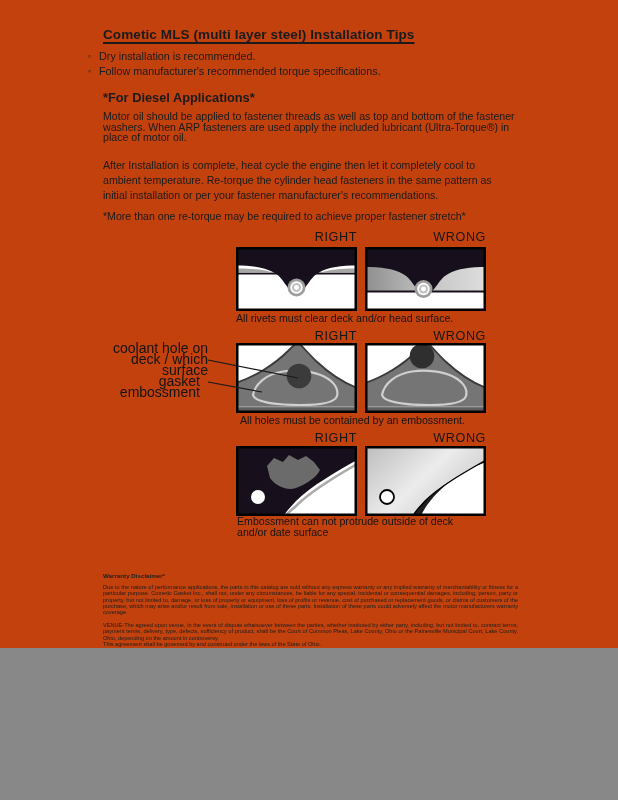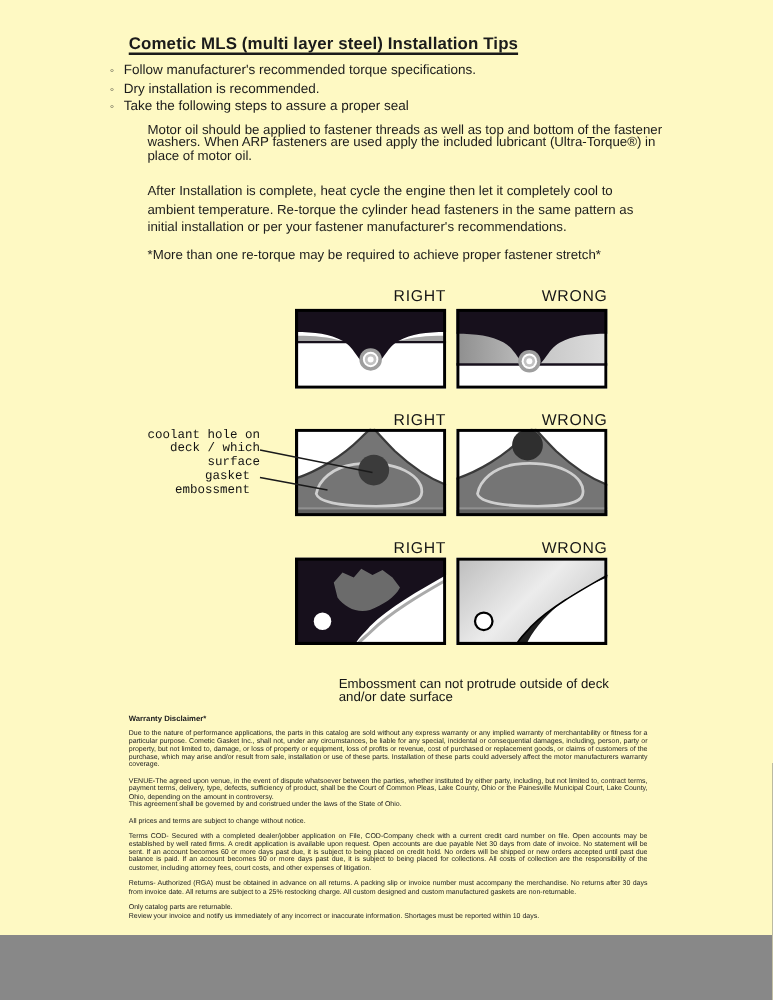--- a/index.html
+++ b/index.html
@@ -1,76 +1,76 @@
 <!DOCTYPE html>
 <html><head>
 <meta charset="utf-8">
 <style>
   * { margin:0; padding:0; box-sizing:border-box; }
   html,body { background:#888; }
   body { font-family:"Liberation Sans","DejaVu Sans",sans-serif; }
   .page {
-    position:relative; width:618px; height:748px; margin:0 auto;
-    background:#fef9c3; color:#1b1b1b; overflow:hidden;
+    position:relative; width:618px; height:648px; margin:0 auto;
+    background:#c2410c; color:#1b1b1b; overflow:hidden;
   }
   
   .intro { position:absolute; left:88px; top:20px; width:432px; }
   .title {
     margin-left:15px; font-size:13.5px; font-weight:bold; letter-spacing:0.1px;
     text-decoration:underline; text-decoration-thickness:1.5px; text-underline-offset:3px;
     margin-top:7px; margin-bottom:7px;
   }
   .tips { list-style:none; }
   .tip, .subtip { font-size:10.8px; line-height:14.6px; position:relative; }
   .tip { padding-left:11px; }
   .tip::before { content:"\25E6"; position:absolute; left:0; top:0; font-size:9px; }
   .subtip { margin-left:30px; padding-left:9px; }
   .subtip::before { content:"\2022"; position:absolute; left:0; top:0; font-size:10px; }
   .diesel-heading { margin-left:15px; margin-top:12px; font-size:12.8px; font-weight:bold; }
-  .para { margin-left:30px; font-size:10.6px; }
+  .para { margin-left:15px; font-size:10.6px; }
   .p1 { margin-top:6px; line-height:10.4px; width:412px; }
   .p2 { margin-top:16px; line-height:14.6px; width:412px; }
   .p3 { margin-top:9px; line-height:11px; }
   
   .dg-header { position:absolute; font-size:12.6px; letter-spacing:0.6px; color:#161616; width:121px; text-align:right; }
   .hdr-r { left:236px; }
   .hdr-w { left:365px; }
   .row1-hdr { top:230px; } .row2-hdr { top:329px; } .row3-hdr { top:431px; }
   .dg-box { position:absolute; width:121px; z-index:1; }
   .r1 { top:247px; height:64px; } .r2 { top:343px; height:70px; } .r3 { top:446px; height:70px; }
   .bx-l { left:236px; } .bx-r { left:365px; }
   .dg-box svg { display:block; width:100%; height:100%; }
   .caption { position:absolute; font-size:10.6px; line-height:11px; color:#141414; }
   .cap1 { left:236px; top:313px; }
   .cap2 { left:240px; top:415px; }
-  .cap3 { left:237px; top:542px; width:230px;margin-left:34px; }
-  .anno { position:absolute; font-size:10px; line-height:11px; color:#141414; text-align:right;font-family:Liberation Mono, monospace; }
+  .cap3 { left:237px; top:516px; width:230px; }
+  .anno { position:absolute; font-size:14px; line-height:11px; color:#141414; text-align:right; }
   .anno1 { left:108px; top:343px; width:100px; }
   .anno2 { left:100px; top:376px; width:100px; }
   .leader { position:absolute; left:205px; top:355px; width:112px; height:45px; z-index:5; }
   
   .fineprint { position:absolute; left:103px; top:572px; width:415px; color:#202020; }
   .fp-heading { font-size:6.2px; font-weight:bold; margin-bottom:5px; }
   .fp { font-size:5.6px; line-height:6.35px; text-align:justify; margin-bottom:6.3px; }
   .fp.nojust { text-align:left; }
   .fp.tight { margin-bottom:0; }
   .pagenum { position:absolute; left:360px; top:756px; font-size:10px; letter-spacing:0.4px; color:#222; }
 </style>
 </head>
 <body>
 
 <div class="page">
 
   <div class="intro">
     <div class="title">Cometic MLS (multi layer steel) Installation Tips</div>
     <ul class="tips">
+      <li class="tip">Dry installation is recommended.</li>
       <li class="tip">Follow manufacturer's recommended torque specifications.</li>
-      <li class="tip">Dry installation is recommended.</li>
-      <li class="tip">Take the following steps to assure a proper seal</li>
     </ul>
+    <div class="diesel-heading">*For Diesel Applications*</div>
     <p class="para p1">Motor oil should be applied to fastener threads as well as top and bottom of the fastener washers. When ARP fasteners are used apply the included lubricant (Ultra-Torque®) in place of motor oil.</p>
     <p class="para p2">After Installation is complete, heat cycle the engine then let it completely cool to ambient temperature. Re-torque the cylinder head fasteners in the same pattern as initial installation or per your fastener manufacturer's recommendations.</p>
     <p class="para p3">*More than one re-torque may be required to achieve proper fastener stretch*</p>
   </div>
 
   <div class="dg-header hdr-r row1-hdr">RIGHT</div>
   <div class="dg-header hdr-w row1-hdr">WRONG</div>
 
   <div class="dg-box r1 bx-l">
     <svg viewBox="0 0 121 64">
@@ -99,20 +99,21 @@
       <rect x="0" y="19" width="121" height="25.5" fill="url(#g1)"></rect>
       <line x1="0" y1="44.5" x2="121" y2="44.5" stroke="#17101c" stroke-width="2"></line>
       <path d="M0,0 H121 V20 C105,20 93,21.5 83,27 C72,33 70,47 60.5,47 C51,47 49,33 38,27 C28,21.5 16,20 0,20 Z" fill="#17101c"></path>
       <circle cx="58.5" cy="42" r="9" fill="#9e9e9e"></circle>
       <circle cx="58.5" cy="42" r="6.2" fill="#ffffff"></circle>
       <circle cx="58.5" cy="42" r="4.6" fill="#c2c2c2"></circle>
       <circle cx="58.5" cy="42" r="2.4" fill="#ffffff"></circle>
       <rect x="1.25" y="1.25" width="118.5" height="61.5" fill="none" stroke="#000000" stroke-width="2.5"></rect>
     </svg>
   </div>
+  <div class="caption cap1">All rivets must clear deck and/or head surface.</div>
 
   <div class="dg-header hdr-r row2-hdr">RIGHT</div>
   <div class="dg-header hdr-w row2-hdr">WRONG</div>
 
   <div class="anno anno1">
     <span>coolant hole on</span><br>
     <span>deck / which surface</span>
   </div>
   <div class="anno anno2">gasket embossment</div>
   <svg class="leader" viewBox="0 0 112 45">
@@ -139,20 +140,21 @@
       <path d="M0,70 V40 C18,34 38,22 52,8 C56,4 59,1 61,0 L63,0 C66,3 72,10 80,18 C95,32 108,40 121,45 V70 Z" fill="#757575"></path>
       <path d="M0,40 C18,34 38,22 52,8 C56,4 59,1 61,0" fill="none" stroke="#3a3a3a" stroke-width="1.8"></path>
       <path d="M63,0 C66,3 72,10 80,18 C95,32 108,40 121,45" fill="none" stroke="#3a3a3a" stroke-width="1.8"></path>
       <path d="M17,52 C19,41 30,31 47,28.5 C62,26.5 78,28.5 88,33.5 C98,38.5 103,46 101,53 C99,59.5 87,62 65,62 C45,62 19,60 17,52 Z" fill="none" stroke="#cfcfcf" stroke-width="2.2"></path>
       <circle cx="57" cy="13" r="12.3" fill="#2f2f2f"></circle>
       <line x1="0" y1="63.5" x2="121" y2="63.5" stroke="#9a9a9a" stroke-width="1"></line>
       <rect x="0" y="65" width="121" height="5" fill="#5f5f5f"></rect>
       <rect x="1.25" y="1.25" width="118.5" height="67.5" fill="none" stroke="#000000" stroke-width="2.5"></rect>
     </svg>
   </div>
+  <div class="caption cap2">All holes must be contained by an embossment.</div>
 
   <div class="dg-header hdr-r row3-hdr">RIGHT</div>
   <div class="dg-header hdr-w row3-hdr">WRONG</div>
 
   <div class="dg-box r3 bx-l">
     <svg viewBox="0 0 121 70">
       <rect x="0" y="0" width="121" height="70" fill="#ffffff"></rect>
       <path d="M121,18 C100,30 76,44 61,59 C56,64 52,66 50,70" fill="none" stroke="#aaaaaa" stroke-width="2.5"></path>
       <path d="M0,0 H121 V14 C100,26 75,40 60,55 C55,61 50,65 48,70 L0,70 Z" fill="#17101c"></path>
       <path d="M31,20 L38,12 L47,16 L53,9 L62,14 L70,10 L78,16 L84,24 C80,32 70,38 60,42 C50,45 40,40 34,32 Z" fill="#6b6b6b"></path>

